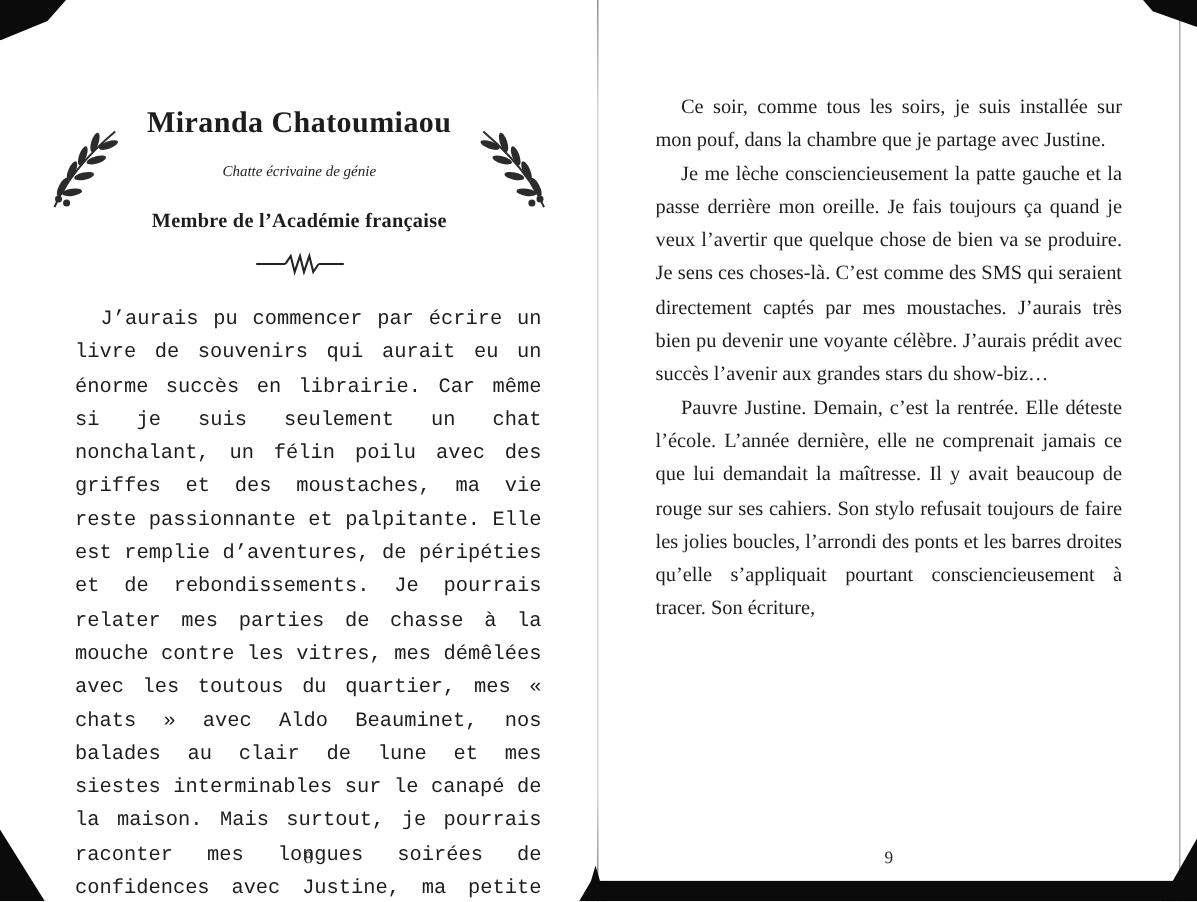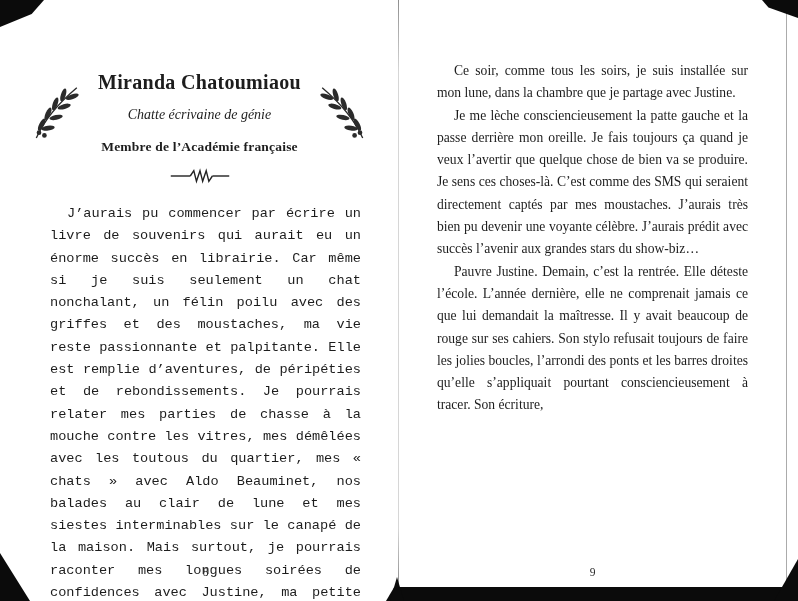--- a/index.html
+++ b/index.html
@@ -13,21 +13,21 @@
   .page-left  { left:0; }
   .page-right { left:399px; }
 
   
   .header {
     position:absolute; top:66px; left:30px; width:339px; height:92px;
     display:flex; align-items:center; justify-content:space-between;
   }
   .header-text { flex:1; text-align:center; padding:0 4px; }
   .title { font-size:20px; font-weight:700; letter-spacing:0.3px; line-height:24px; }
-  .subtitle { font-style:italic; font-size:14px; line-height:18px; margin-top:12px; }
+  .subtitle { font-style:italic; font-size:10px; line-height:18px; margin-top:12px; }
   .affiliation { font-weight:700; font-size:13.5px; line-height:17px; margin-top:14px; letter-spacing:0.2px; }
   .branch { width:54px; height:60px; flex:0 0 auto; }
   .branch svg { display:block; }
   .branch-right { transform:scaleX(-1); }
 
   .divider { position:absolute; top:168px; left:0; width:399px; text-align:center; }
   .divider svg { display:inline-block; }
 
   
   .body-text {
@@ -127,21 +127,21 @@
     <div class="body-text body-left">
         <p class="para">J’aurais pu commencer par écrire un livre de souvenirs qui aurait eu un énorme succès en librairie. Car même si je suis seulement un chat nonchalant, un félin poilu avec des griffes et des moustaches, ma vie reste passionnante et palpitante. Elle est remplie d’aventures, de péripéties et de rebondissements. Je pourrais relater mes parties de chasse à la mouche contre les vitres, mes démêlées avec les toutous du quartier, mes « chats » avec Aldo Beauminet, nos balades au clair de lune et mes siestes interminables sur le canapé de la maison. Mais surtout, je pourrais raconter mes longues soirées de confidences avec Justine, ma petite maîtresse adorée…</p>
         <p class="para">C’est sûr, il faudrait plus de mille pages pour écrire toute ma vie.</p>
       </div>
 
     <div class="page-number pn-left">8</div>
   </div>
 
   <div class="page page-right">
     <div class="body-text body-right">
-        <p class="para">Ce soir, comme tous les soirs, je suis installée sur mon lune, dans la chambre que je partage avec Justine.</p>
+        <p class="para">Ce soir, comme tous les soirs, je suis installée sur mon pouf, dans la chambre que je partage avec Justine.</p>
         <p class="para">Je me lèche consciencieusement la patte gauche et la passe derrière mon oreille. Je fais toujours ça quand je veux l’avertir que quelque chose de bien va se produire. Je sens ces choses-là. C’est comme des SMS qui seraient directement captés par mes moustaches. J’aurais très bien pu devenir une voyante célèbre. J’aurais prédit avec succès l’avenir aux grandes stars du show-biz…</p>
         <p class="para">Pauvre Justine. Demain, c’est la rentrée. Elle déteste l’école. L’année dernière, elle ne comprenait jamais ce que lui demandait la maîtresse. Il y avait beaucoup de rouge sur ses cahiers. Son stylo refusait toujours de faire les jolies boucles, l’arrondi des ponts et les barres droites qu’elle s’appliquait pourtant consciencieusement à tracer. Son écriture,</p>
       </div>
 
     <div class="page-number pn-right">9</div>
   </div>
 
   <div class="gutter-line"></div>
   <div class="edge-line"></div>
 

